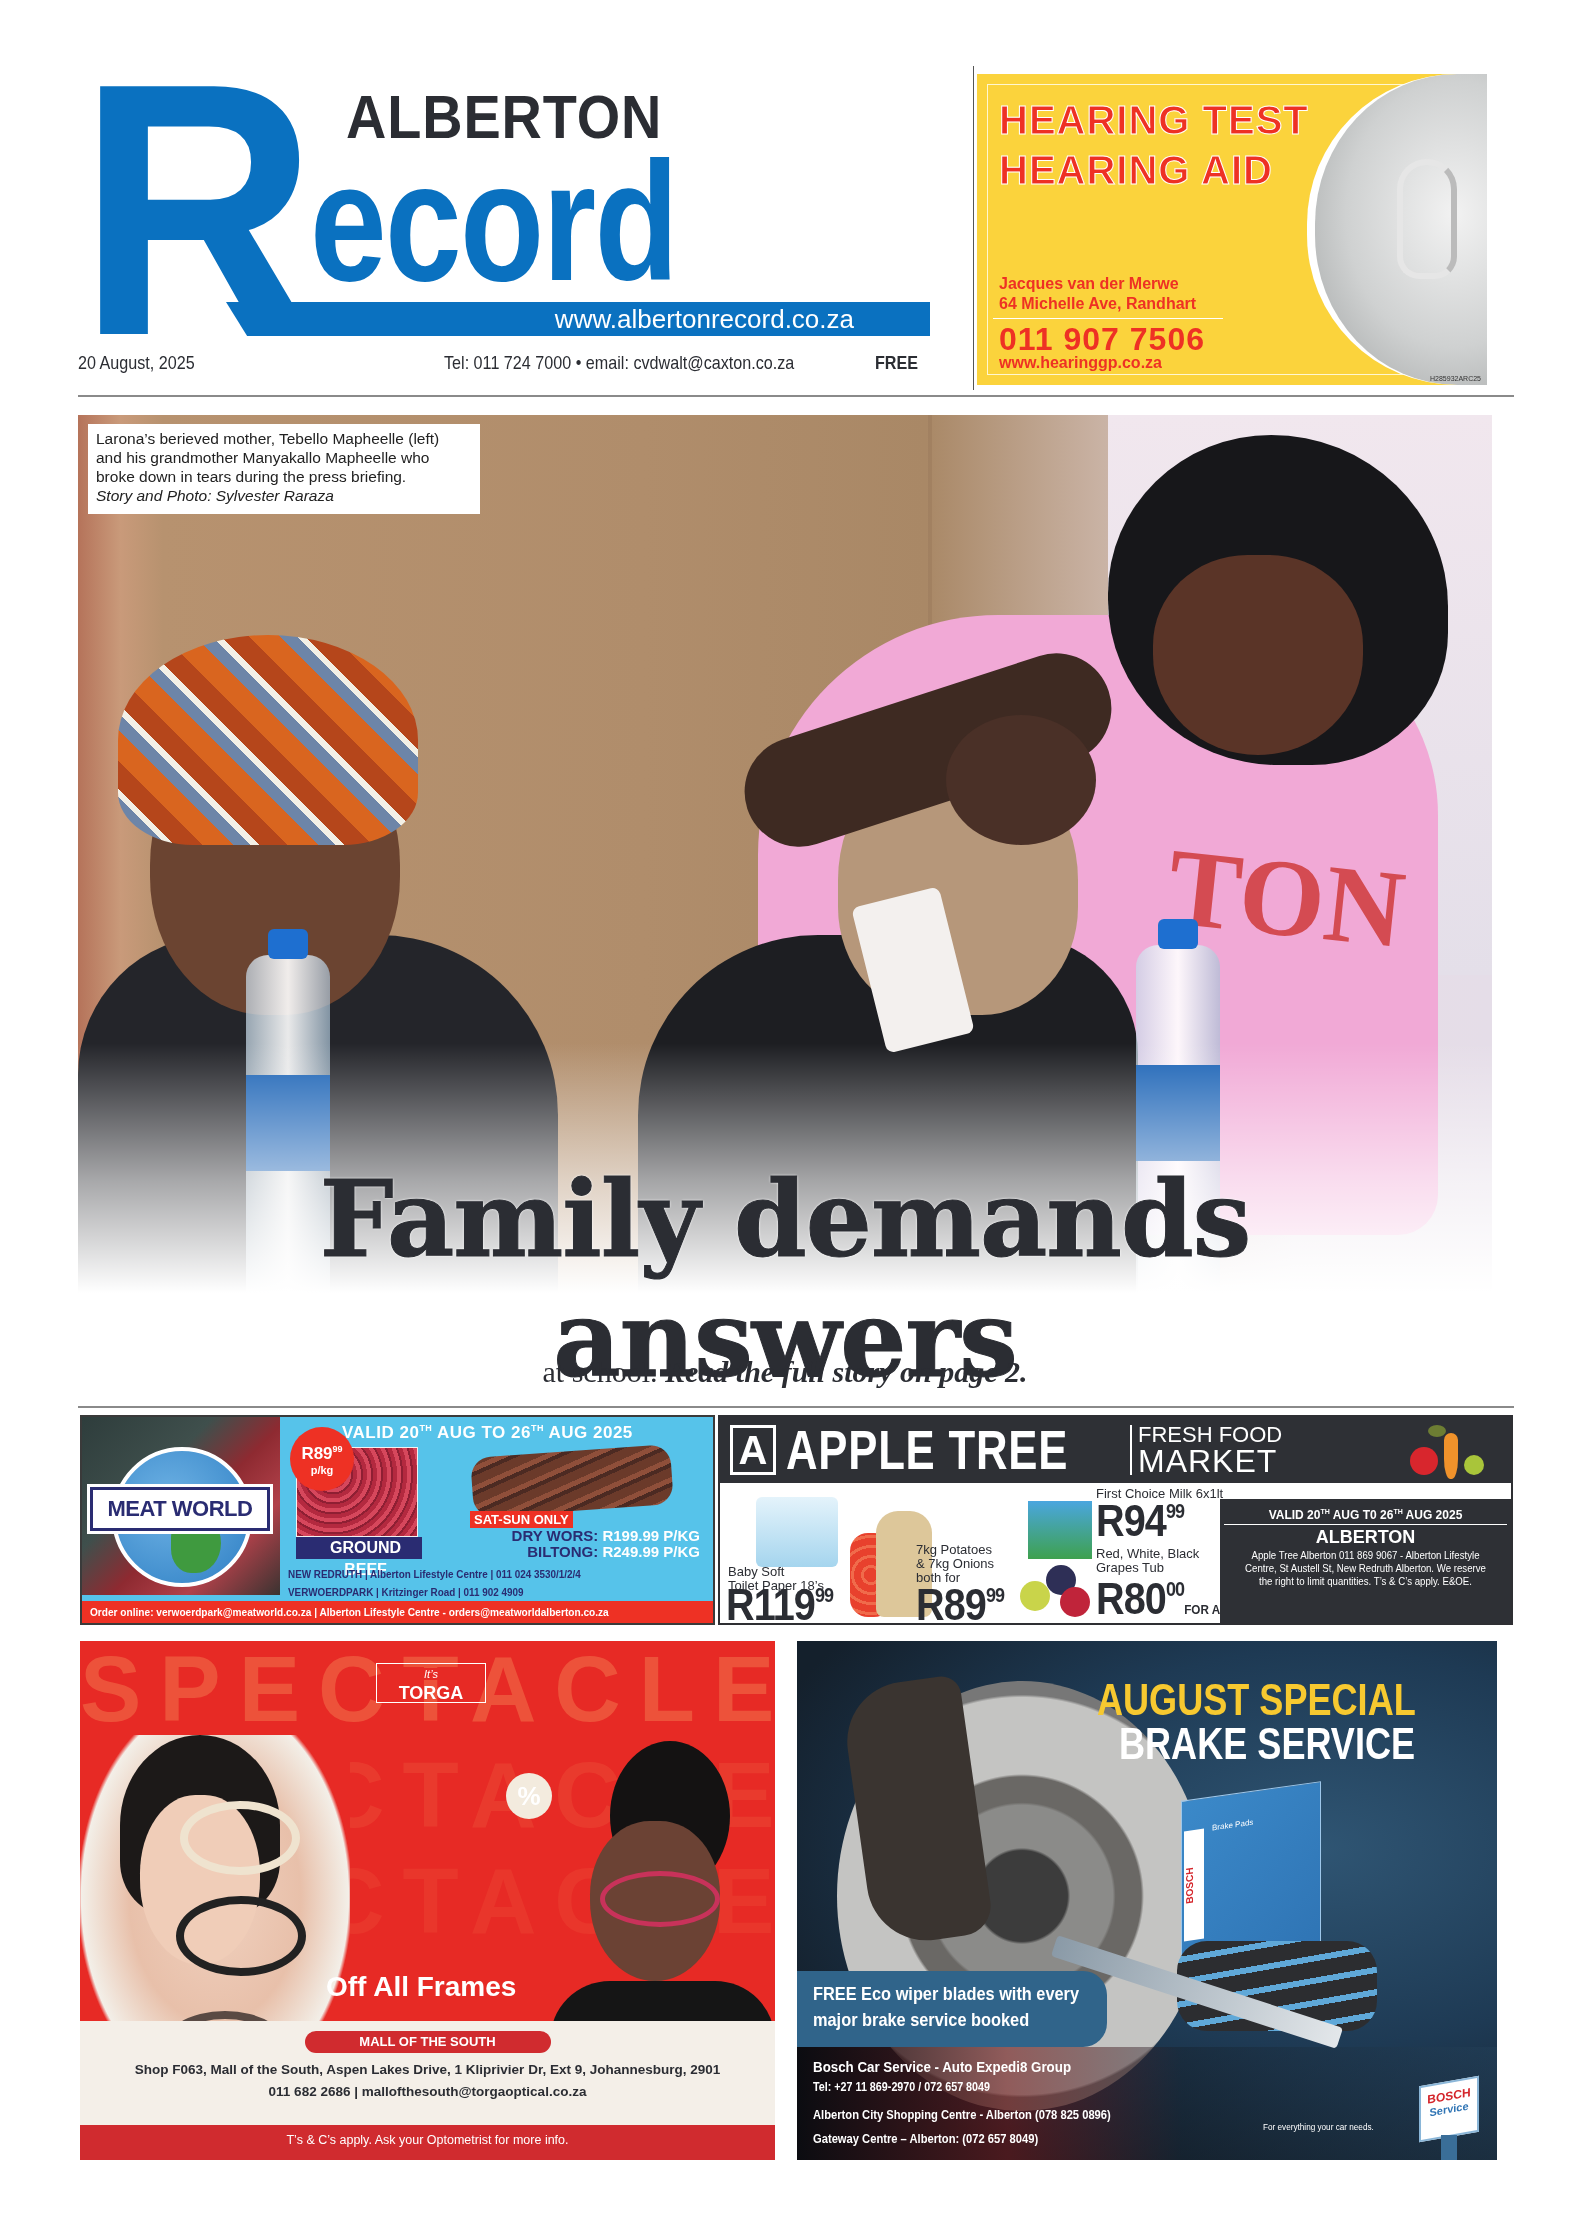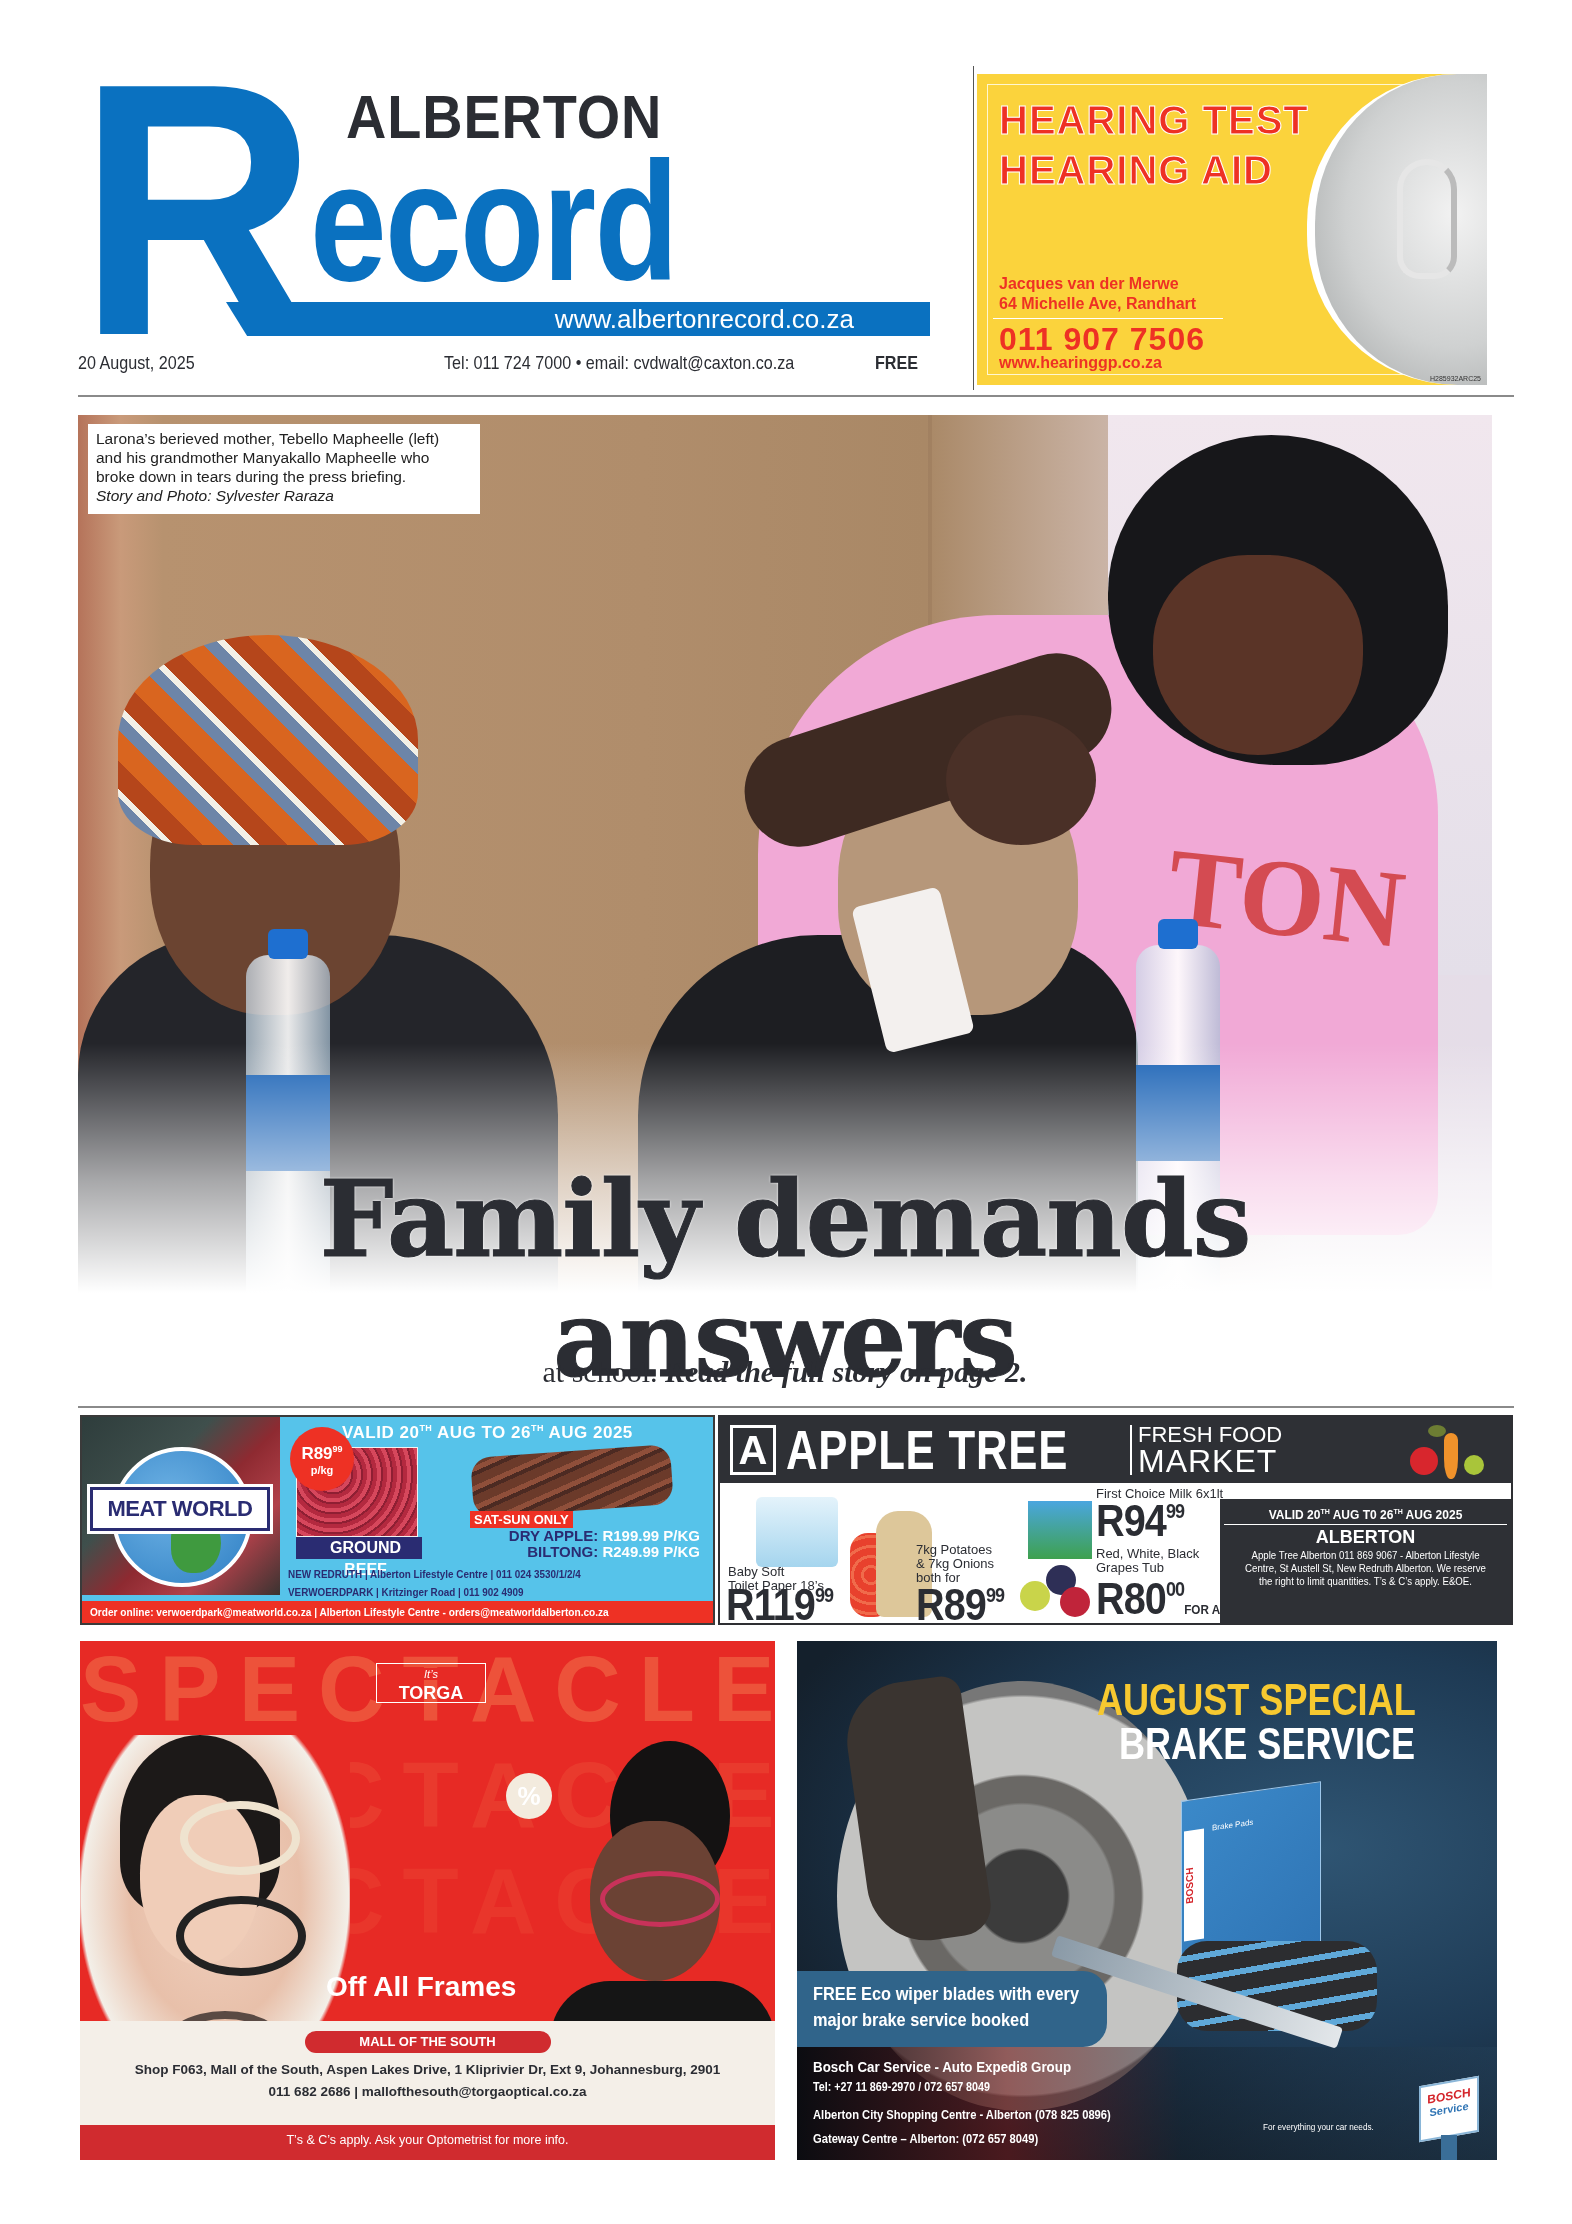--- a/index.html
+++ b/index.html
@@ -310,21 +310,21 @@
   </div>
   <div class="mw-beef"></div>
   <div class="mw-price-burst">
     <div class="p"><span>R89</span><sup>99</sup></div>
     <div class="u">p/kg</div>
   </div>
   <div class="mw-beef-label">GROUND BEEF</div>
   <div class="mw-biltong"></div>
   <div class="mw-satsun">SAT-SUN ONLY</div>
   <div class="mw-wors">
-    <div><span>DRY APPLE: </span><span class="v">R199.99 P/KG</span></div>
+    <div><span>DRY WORS: </span><span class="v">R199.99 P/KG</span></div>
     <div><span>BILTONG: </span><span class="v">R249.99 P/KG</span></div>
   </div>
   <div class="mw-stores">
     <div>NEW REDRUTH | Alberton Lifestyle Centre | 011 024 3530/1/2/4</div>
     <div>VERWOERDPARK | Kritzinger Road | 011 902 4909</div>
   </div>
   <div class="mw-order"><span>Order online: verwoerdpark@meatworld.co.za | Alberton Lifestyle Centre - orders@meatworldalberton.co.za</span></div>
 </aside>
 
 <aside class="appletree">

